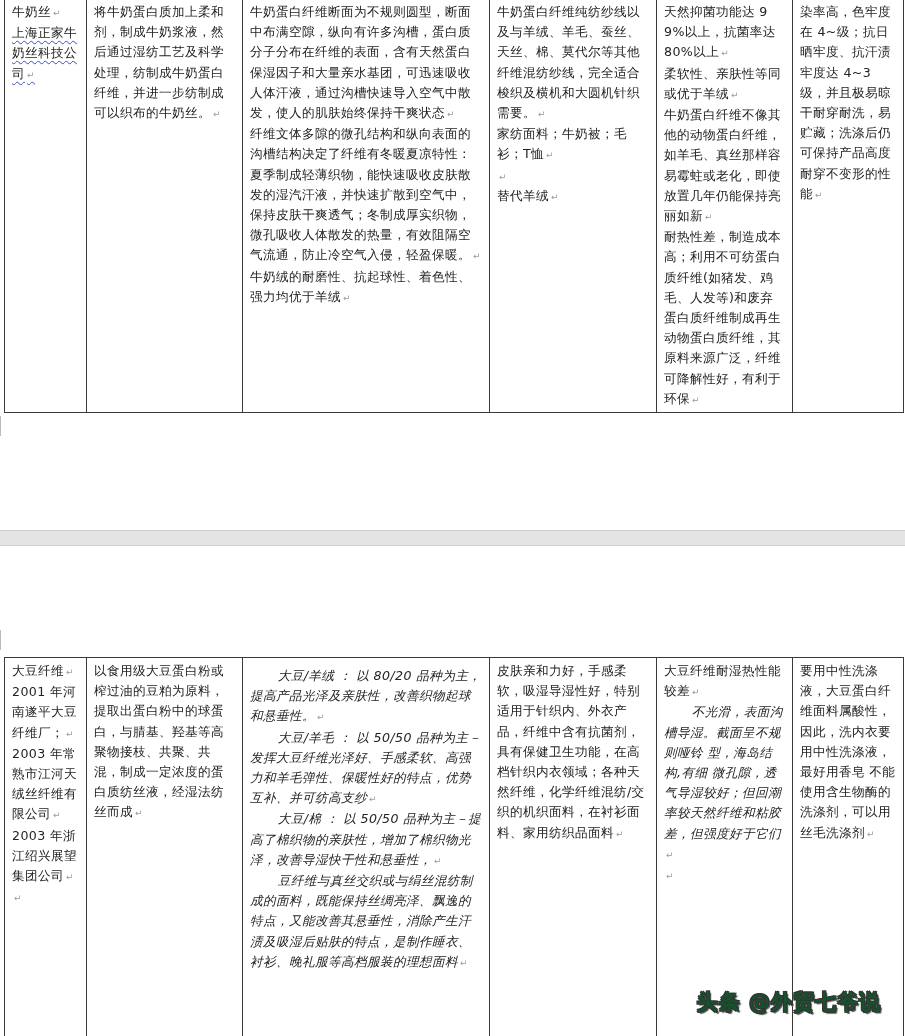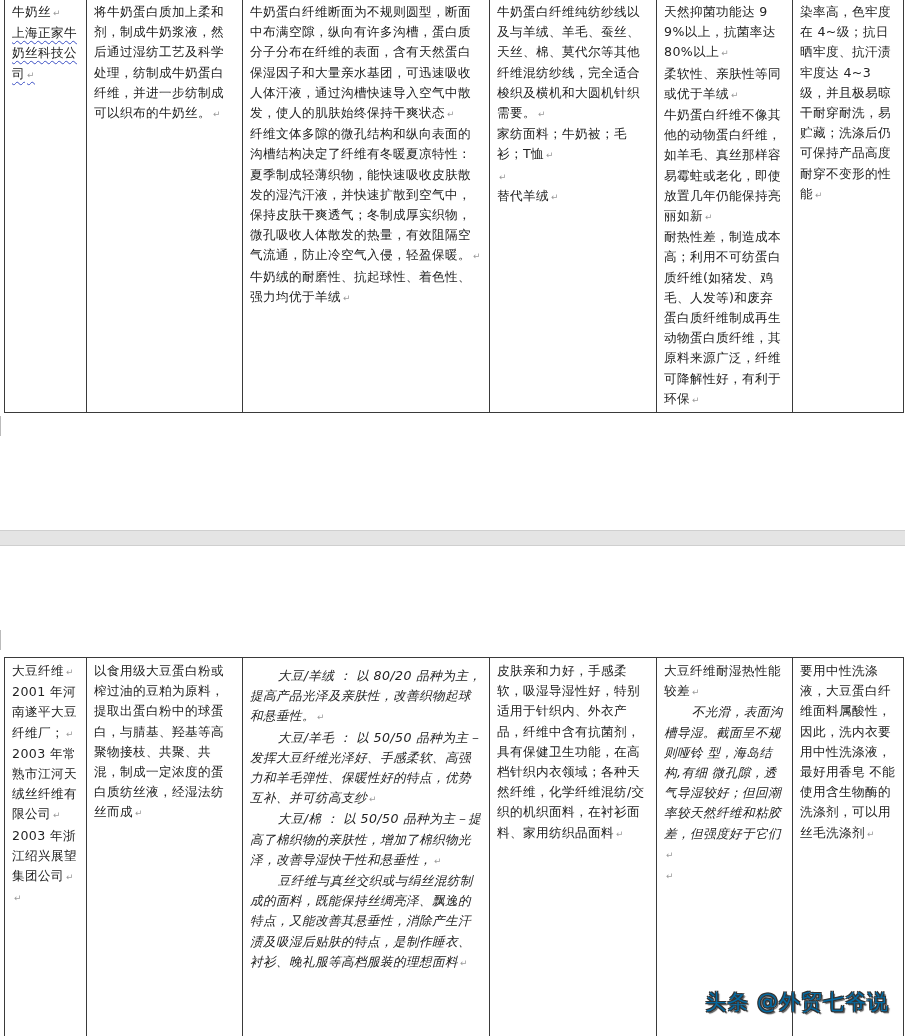--- a/index.html
+++ b/index.html
@@ -10,22 +10,22 @@
        font-size:12.6px;line-height:20.2px;letter-spacing:0.4px;word-break:break-all;}
   #t1{top:-2px;width:899px;height:406px;}
   #t2{top:657px;width:899px;height:400px;}
   .p{display:block;}
   .ind{text-indent:2.2em;font-style:italic;}
   .pm{color:#9a9a9a;font-size:9px;margin-left:2px;}
   .wavy-b{text-decoration:underline wavy #3b4fc4;text-decoration-thickness:1px;text-underline-offset:3px;}
   .gap{position:absolute;left:0;top:530px;width:905px;height:14px;background:#e4e4e4;
        border-top:1px solid #cfcfcf;border-bottom:1px solid #cfcfcf;}
   .mark{position:absolute;left:0;width:2px;height:20px;border-left:1px solid #bbb;}
-  .watermark{position:absolute;right:16px;top:988px;font-size:21px;color:#0369a1;
-       text-shadow:1px 1px 0 #333,-1px -1px 0 #333,1px -1px 0 #333,-1px 1px 0 #333,2px 2px 1px #555;letter-spacing:1px;}
+  .watermark{position:absolute;right:24px;top:988px;font-size:21px;color:#14532d;
+       text-shadow:1px 1px 0 #333,-1px -1px 0 #333,1px -1px 0 #333,-1px 1px 0 #333,2px 2px 1px #555;letter-spacing:1px;font-weight:bold;}
 </style>
 </head>
 <body>
 
 <table class="doc" id="t1">
   <colgroup>
       <col style="width:82px">
       <col style="width:156px">
       <col style="width:247px">
       <col style="width:167px">

